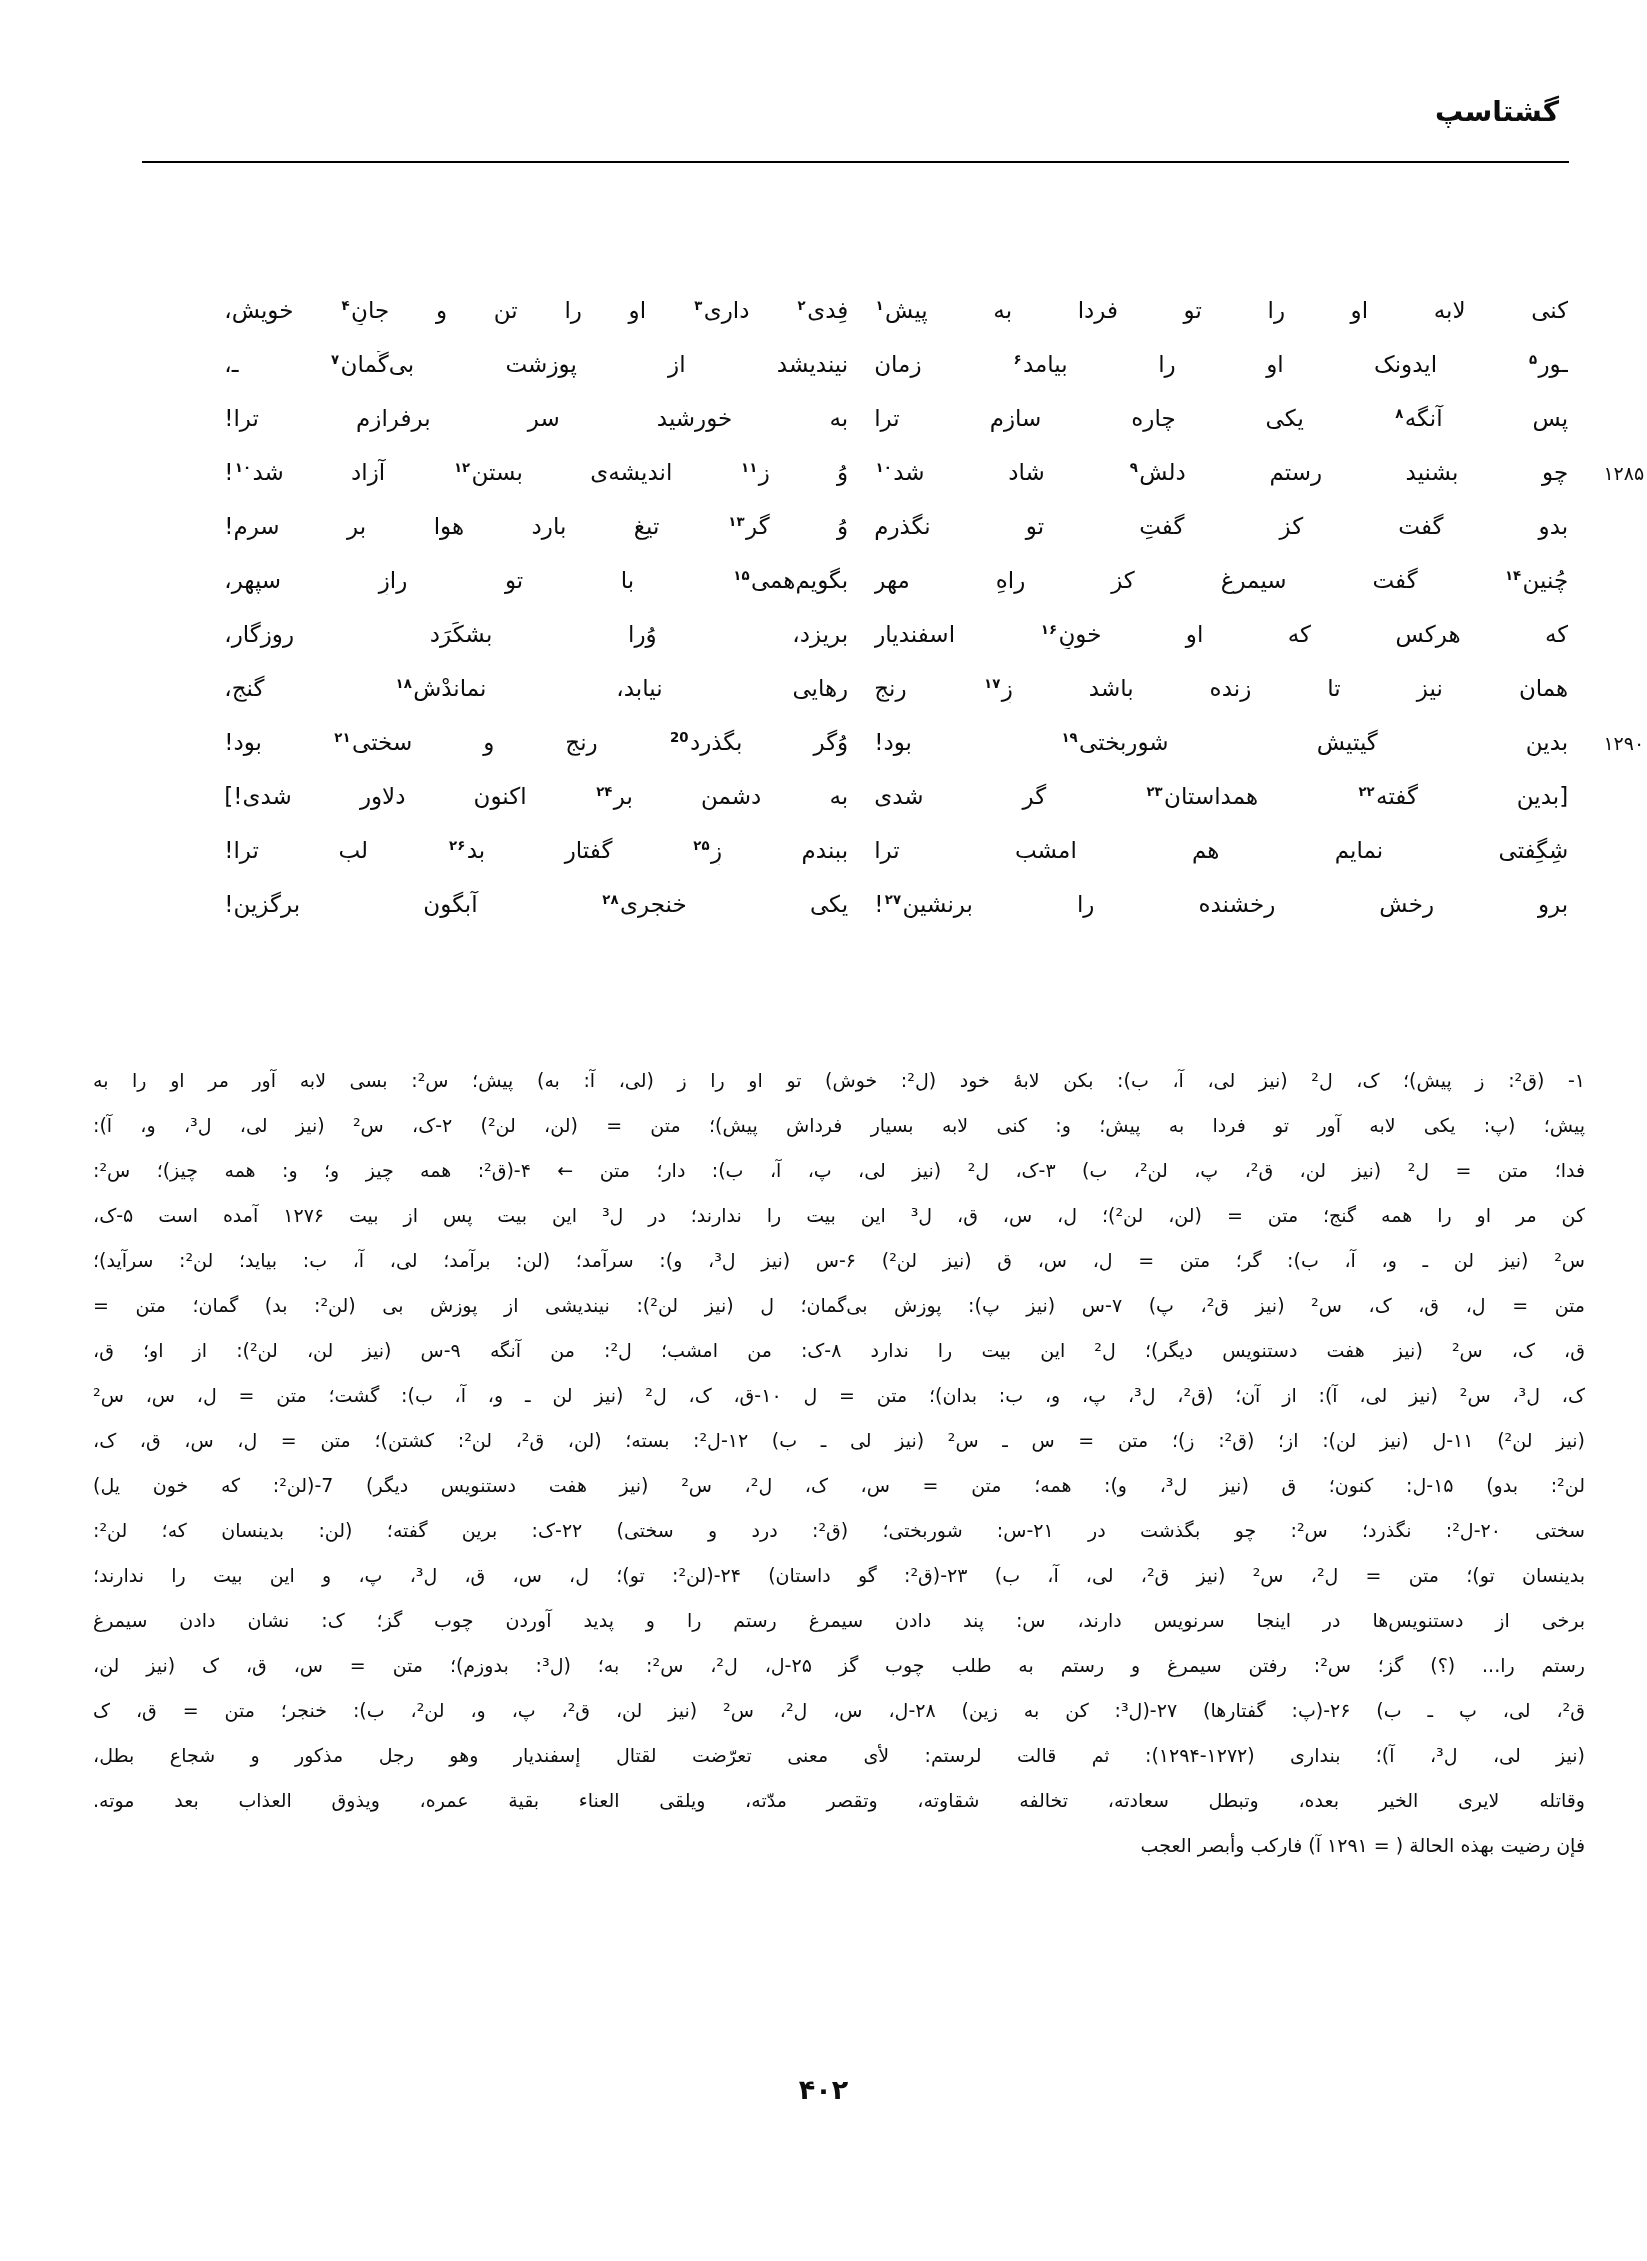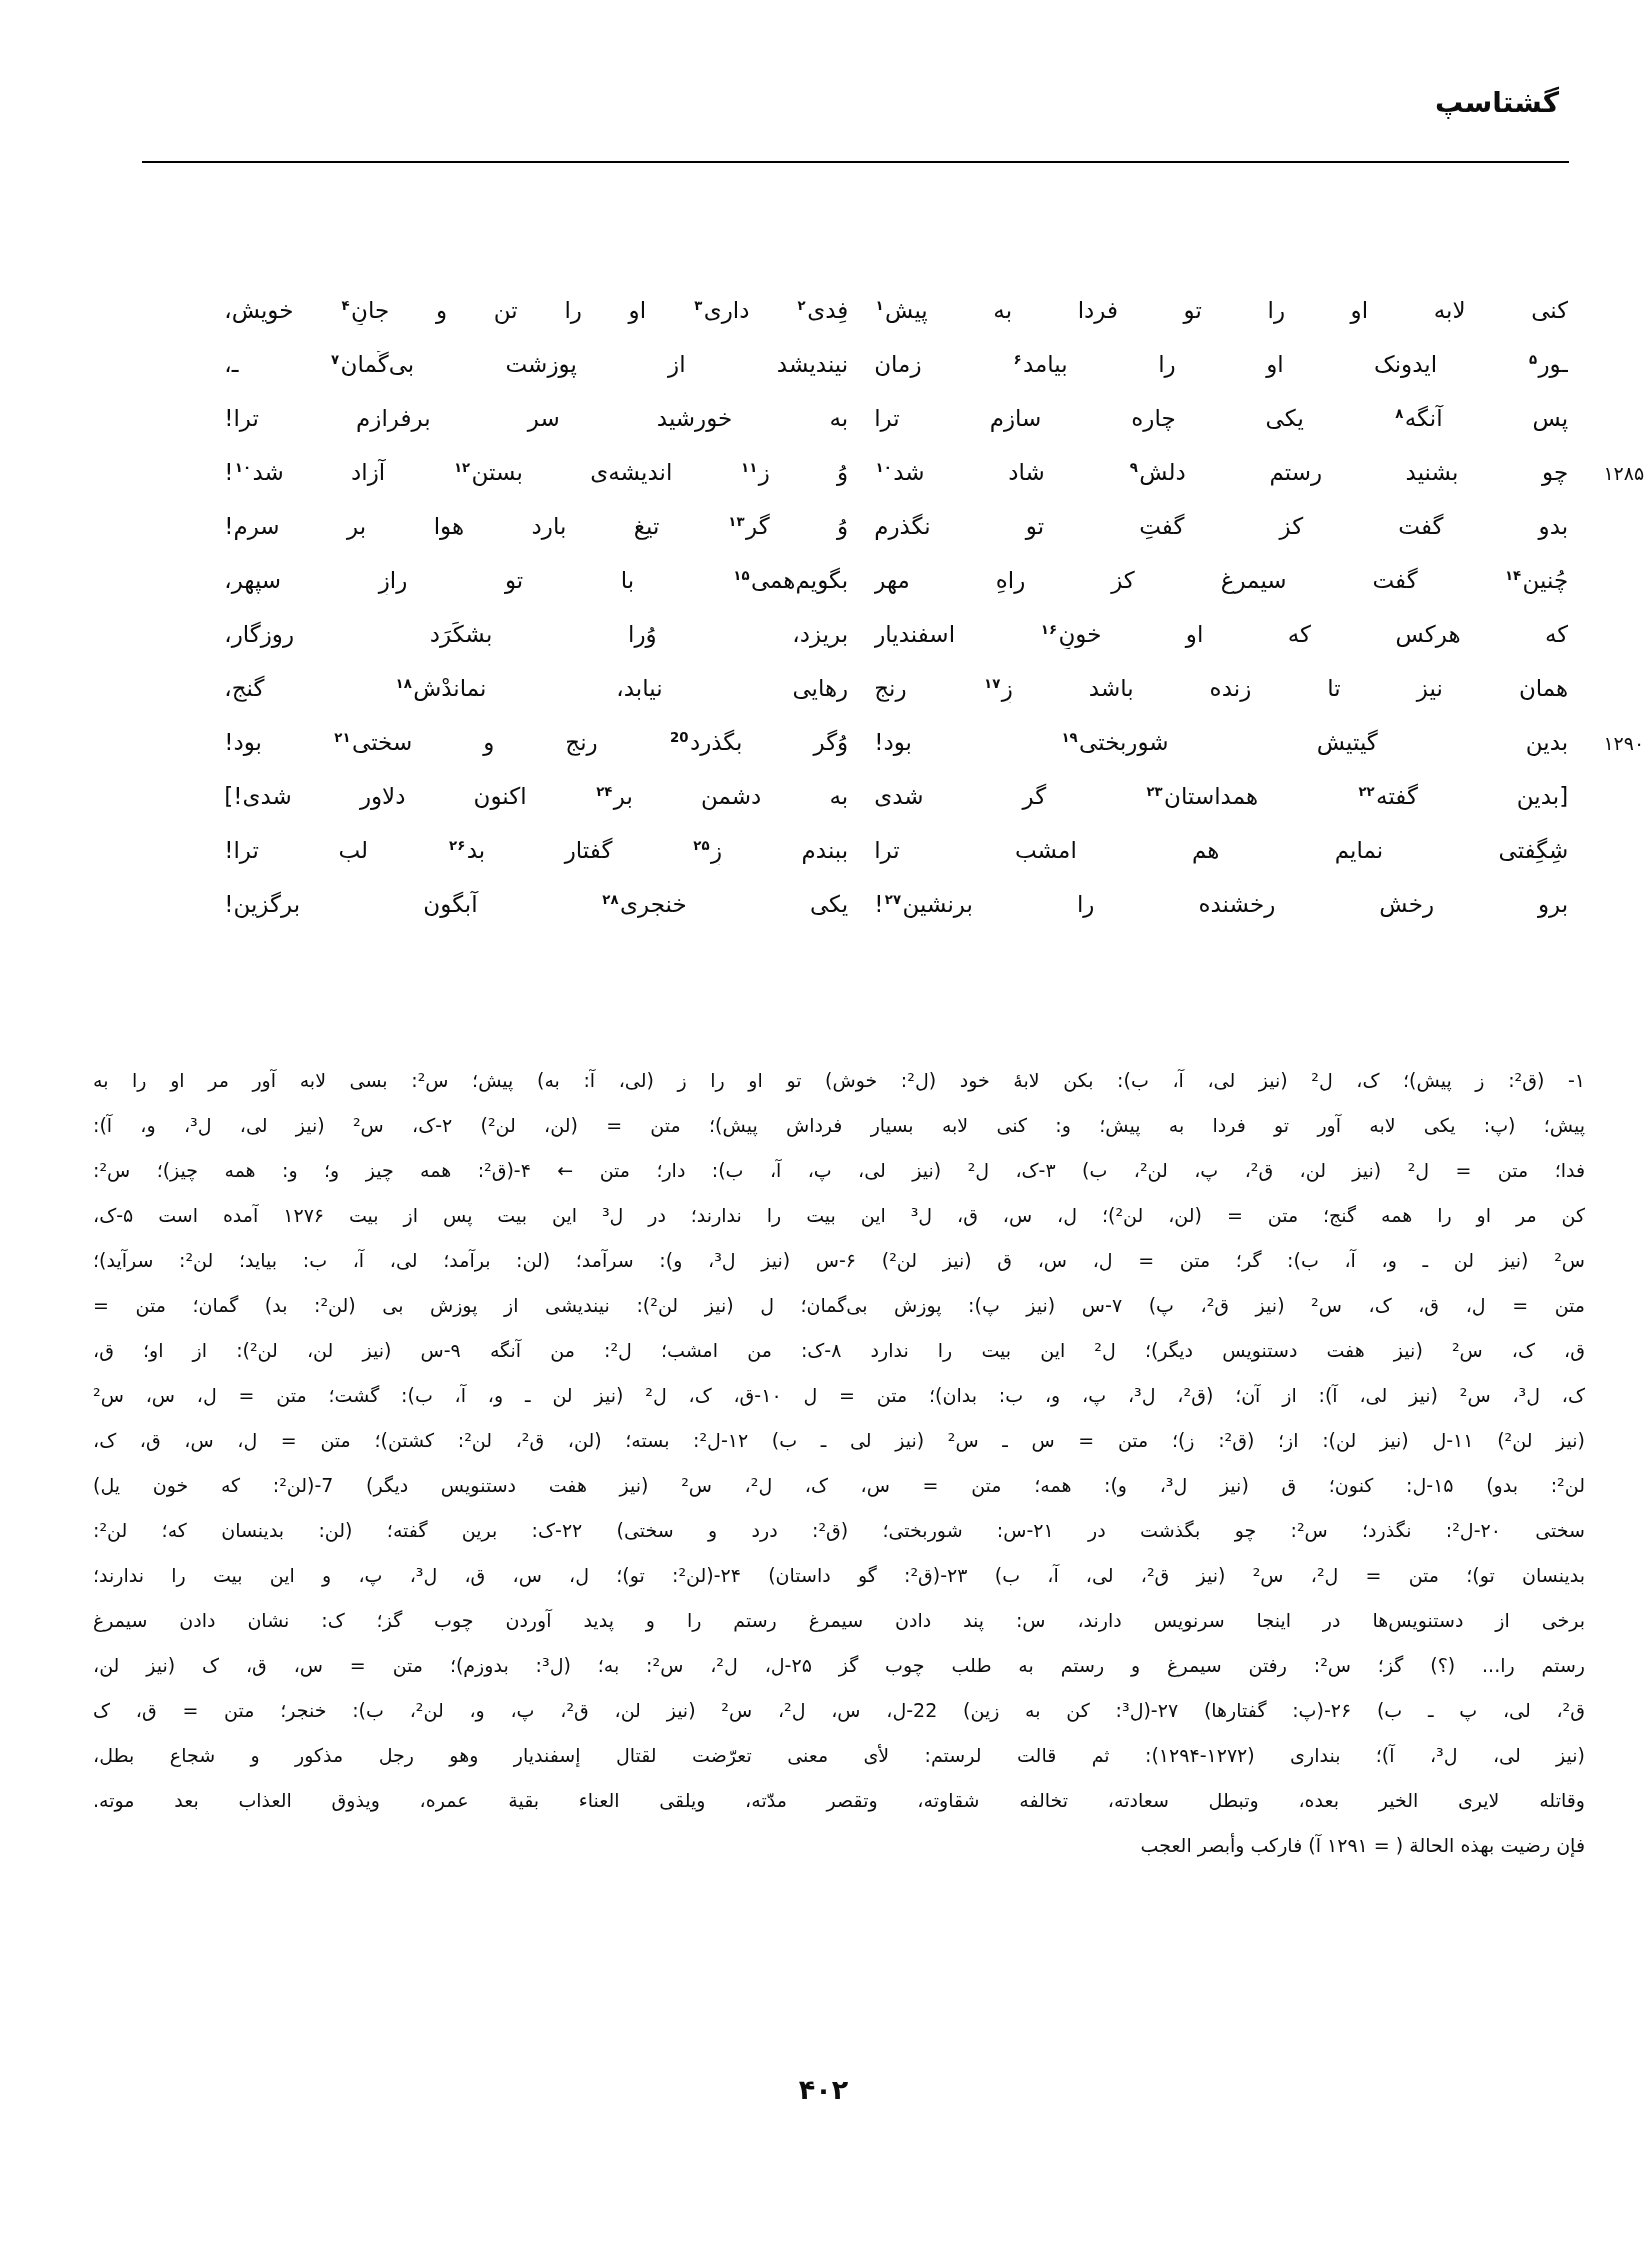--- a/index.html
+++ b/index.html
@@ -3,21 +3,21 @@
 <meta charset="utf-8">
 <style>
   html,body{margin:0;padding:0;}
   body{
     width:1647px;height:2261px;position:relative;
     background:#ffffff;color:#0d0d0d;
     font-family:"DejaVu Sans", sans-serif;
     direction:rtl;overflow:hidden;
   }
   .title{
-    position:absolute;top:86px;right:88px;
+    position:absolute;top:95px;right:88px;
     font-size:28px;font-weight:bold;letter-spacing:0.7px;
   }
   .rule{
     position:absolute;top:161px;right:78px;left:142px;height:2.1px;background:#000;
   }
   .poem{
     position:absolute;top:284px;right:2.8px;width:1413px;
   }
   .poem-row{display:flex;height:54px;align-items:center;}
   .verse-num{
@@ -125,21 +125,21 @@
       <div class="fn-line">س² (نیز لن ـ و، آ، ب): گر؛ متن = ل، س، ق (نیز لن²) ۶-س (نیز ل³، و): سرآمد؛ (لن: برآمد؛ لی، آ، ب: بیاید؛ لن²: سرآید)؛</div>
       <div class="fn-line">متن = ل، ق، ک، س² (نیز ق²، پ) ۷-س (نیز پ): پوزش بی‌گمان؛ ل (نیز لن²): نیندیشی از پوزش بی (لن²: بد) گمان؛ متن =</div>
       <div class="fn-line">ق، ک، س² (نیز هفت دستنویس دیگر)؛ ل² این بیت را ندارد ۸-ک: من امشب؛ ل²: من آنگه ۹-س (نیز لن، لن²): از او؛ ق،</div>
       <div class="fn-line">ک، ل³، س² (نیز لی، آ): از آن؛ (ق²، ل³، پ، و، ب: بدان)؛ متن = ل ۱۰-ق، ک، ل² (نیز لن ـ و، آ، ب): گشت؛ متن = ل، س، س²</div>
       <div class="fn-line">(نیز لن²) ۱۱-ل (نیز لن): از؛ (ق²: ز)؛ متن = س ـ س² (نیز لی ـ ب) ۱۲-ل²: بسته؛ (لن، ق²، لن²: کشتن)؛ متن = ل، س، ق، ک،</div>
       <div class="fn-line">لن²: بدو) ۱۵-ل: کنون؛ ق (نیز ل³، و): همه؛ متن = س، ک، ل²، س² (نیز هفت دستنویس دیگر) 7-(لن²: که خون یل)</div>
       <div class="fn-line">سختی ۲۰-ل²: نگذرد؛ س²: چو بگذشت در ۲۱-س: شوربختی؛ (ق²: درد و سختی) ۲۲-ک: برین گفته؛ (لن: بدینسان که؛ لن²:</div>
       <div class="fn-line">بدینسان تو)؛ متن = ل²، س² (نیز ق²، لی، آ، ب) ۲۳-(ق²: گو داستان) ۲۴-(لن²: تو)؛ ل، س، ق، ل³، پ، و این بیت را ندارند؛</div>
       <div class="fn-line">برخی از دستنویس‌ها در اینجا سرنویس دارند، س: پند دادن سیمرغ رستم را و پدید آوردن چوب گز؛ ک: نشان دادن سیمرغ</div>
       <div class="fn-line">رستم را... (؟) گز؛ س²: رفتن سیمرغ و رستم به طلب چوب گز ۲۵-ل، ل²، س²: به؛ (ل³: بدوزم)؛ متن = س، ق، ک (نیز لن،</div>
-      <div class="fn-line">ق²، لی، پ ـ ب) ۲۶-(پ: گفتارها) ۲۷-(ل³: کن به زین) 22-ل، س، ل²، س² (نیز لن، ق²، پ، و، لن²، ب): خنجر؛ متن = ق، ک</div>
+      <div class="fn-line">ق²، لی، پ ـ ب) ۲۶-(پ: گفتارها) ۲۷-(ل³: کن به زین) ۲۸-ل، س، ل²، س² (نیز لن، ق²، پ، و، لن²، ب): خنجر؛ متن = ق، ک</div>
       <div class="fn-line">(نیز لی، ل³، آ)؛ بنداری (۱۲۷۲-۱۲۹۴): ثم قالت لرستم: لأی معنی تعرّضت لقتال إسفندیار وهو رجل مذکور و شجاع بطل،</div>
       <div class="fn-line">وقاتله لایری الخیر بعده، وتبطل سعادته، تخالفه شقاوته، وتقصر مدّته، ویلقی العناء بقیة عمره، ویذوق العذاب بعد موته.</div>
       <div class="fn-line fn-last">فإن رضیت بهذه الحالة ( = ۱۲۹۱ آ) فارکب وأبصر العجب</div>
     </div>
 </div>
 
 <div class="page-num">۴۰۲</div>
 
 
 </body></html>

